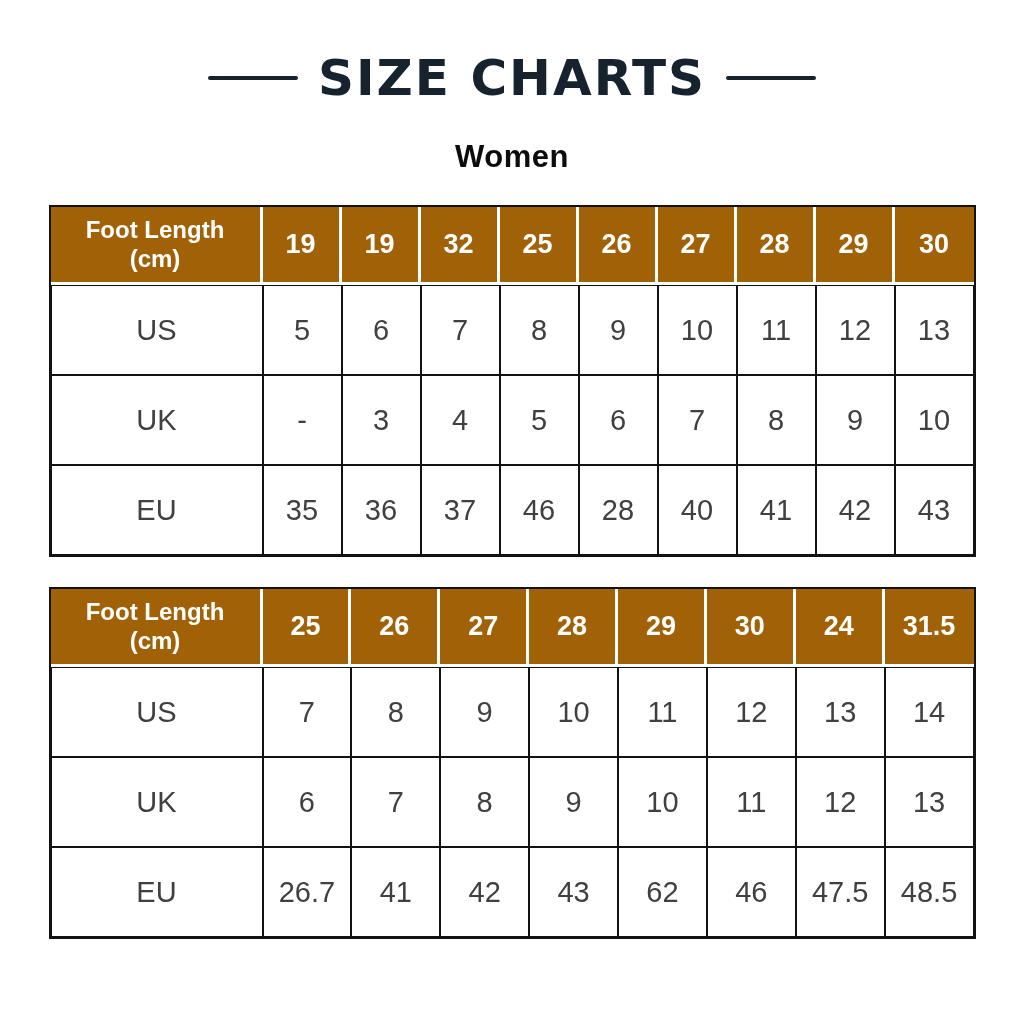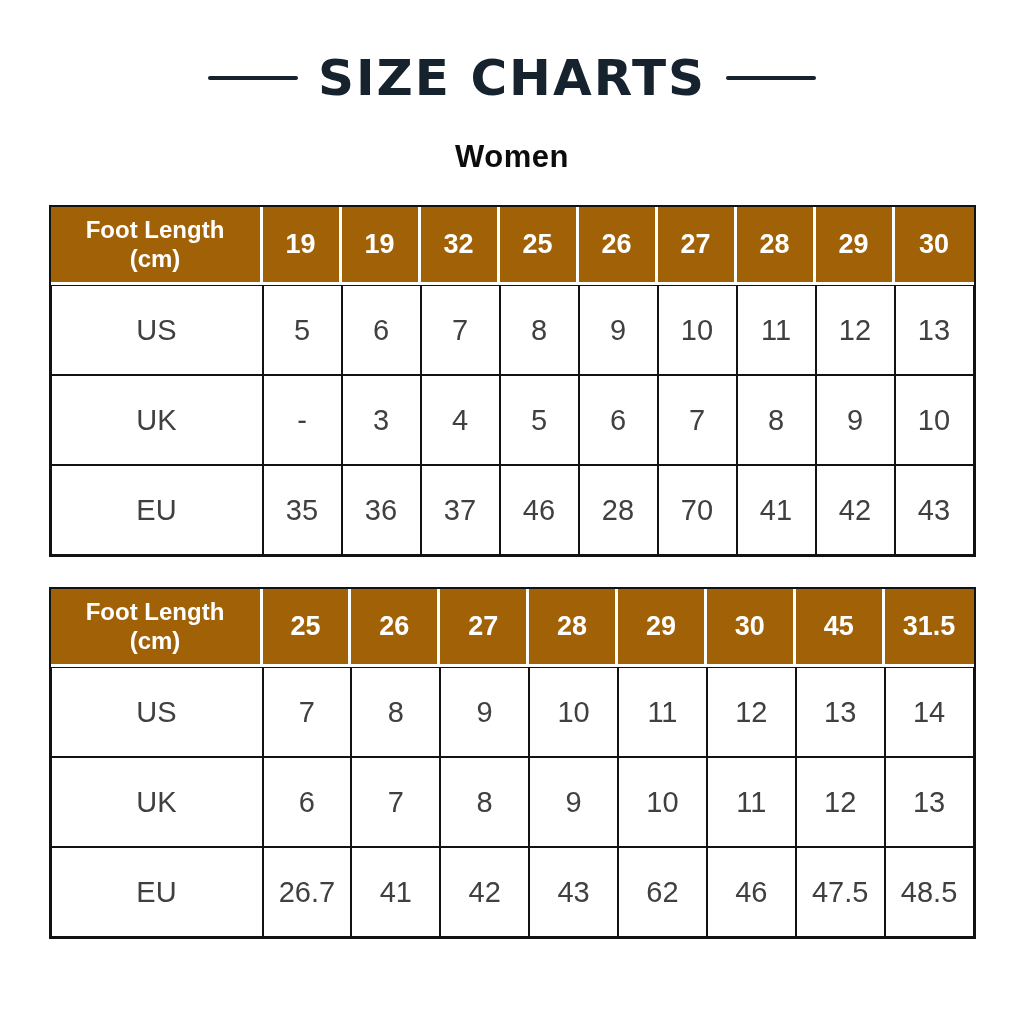--- a/index.html
+++ b/index.html
@@ -150,21 +150,21 @@
         <td>9</td>
         <td>10</td>
       </tr>
       <tr>
         <td>EU</td>
         <td>35</td>
         <td>36</td>
         <td>37</td>
         <td>46</td>
         <td>28</td>
-        <td>70</td>
+        <td>40</td>
         <td>41</td>
         <td>42</td>
         <td>43</td>
       </tr>
     </tbody>
   </table>
 
 
   <table class="size-table">
     <colgroup>
@@ -175,21 +175,21 @@
       <tr>
         <th>
             <span class="foot-length">Foot Length (cm)</span>
           </th>
         <th>25</th>
         <th>26</th>
         <th>27</th>
         <th>28</th>
         <th>29</th>
         <th>30</th>
-        <th>45</th>
+        <th>24</th>
         <th>31.5</th>
       </tr>
     </thead>
     <tbody>
       <tr>
         <td>US</td>
         <td>7</td>
         <td>8</td>
         <td>9</td>
         <td>10</td>

